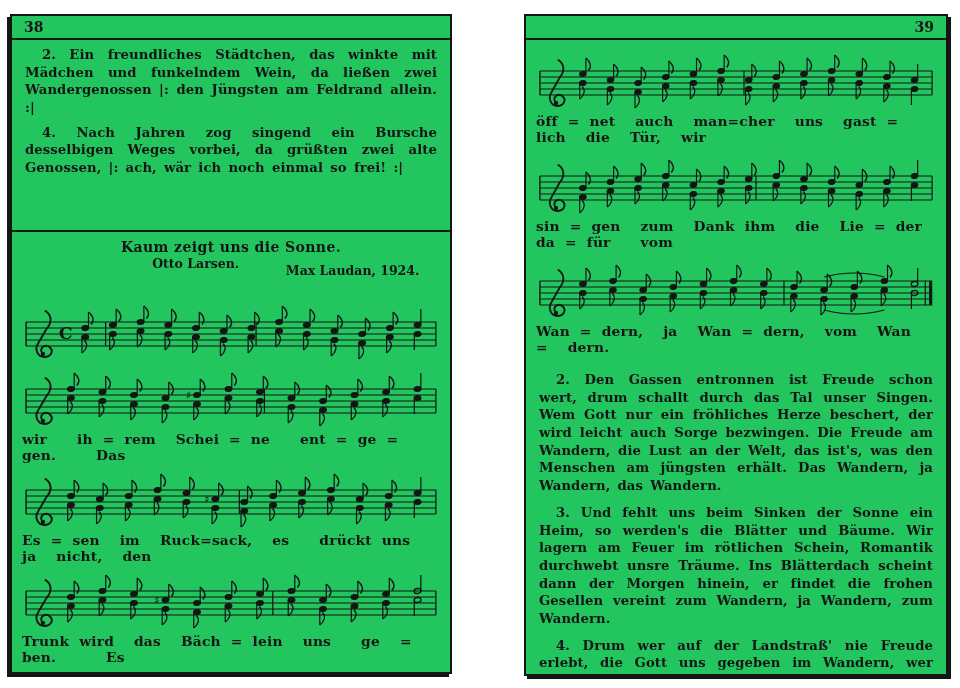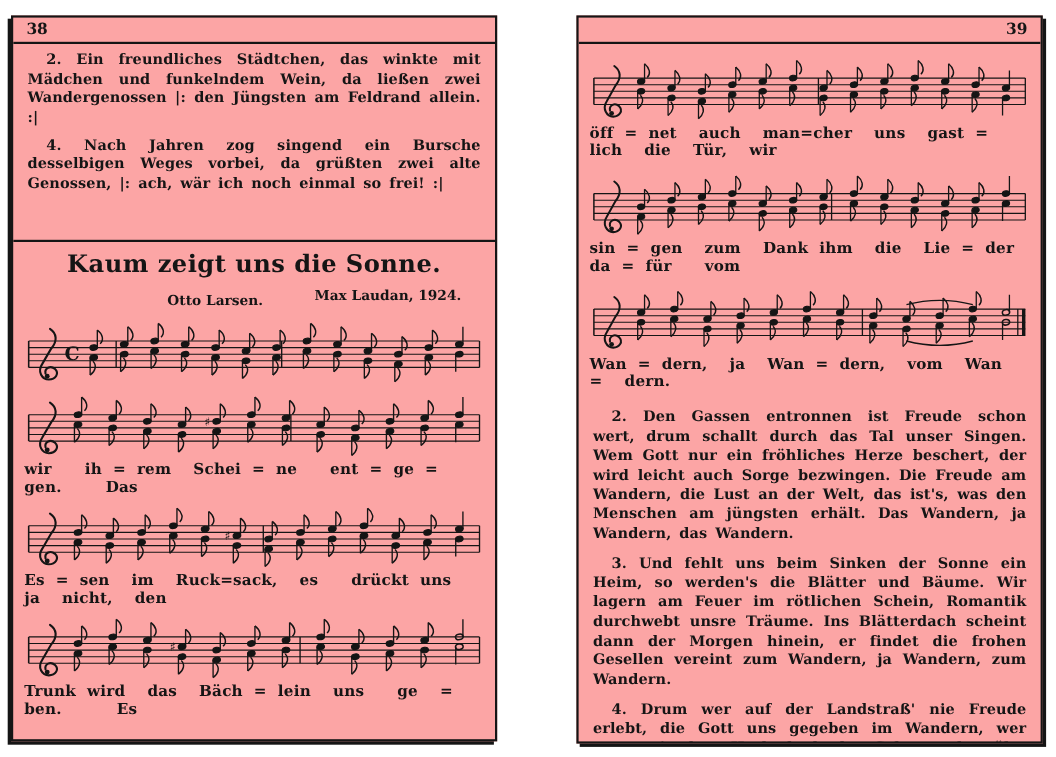--- a/index.html
+++ b/index.html
@@ -1,34 +1,34 @@
 <!DOCTYPE html>
 <html><head>
 <meta charset="utf-8">
 <style>
   html,body{margin:0;padding:0;background:#ffffff;width:960px;height:688px;overflow:hidden;}
   .spread{position:relative;width:960px;height:688px;background:#fff;color:#151515;
           font-family:"DejaVu Serif", serif;}
-  .page{position:absolute;top:14px;background:#fca5a5;border:2px solid #151515;box-sizing:border-box;overflow:hidden;}
+  .page{position:absolute;top:14px;background:#22c55e;border:2px solid #151515;box-sizing:border-box;overflow:hidden;}
   .page-left{left:10px;width:442px;height:660px;box-shadow:-3px 3px 0 #151515;}
   .page-right{left:524px;width:424px;height:662px;box-shadow:3px 3px 0 #151515;}
   .pagehead{height:22px;border-bottom:2px solid #151515;display:flex;align-items:center;}
   .pagehead .pagenum{font-weight:bold;font-size:14px;line-height:1;}
   .pagehead.num-left .pagenum{margin-left:12px;}
   .pagehead.num-right{justify-content:flex-end;}
   .pagehead.num-right .pagenum{margin-right:12px;}
-  .verses{padding:6px 13px 4px 13px;}
+  .verses{padding:6px 13px 16px 13px;}
   .verses p{margin:0 0 7px 0;font-size:13.2px;font-weight:700;line-height:1.34;
             text-align:justify;text-indent:17px;word-spacing:2.5px;letter-spacing:.1px;}
   .top-verses{height:168px;overflow:hidden;}
   .rule{border-bottom:2px solid #151515;}
   .titleblock{height:56px;position:relative;}
-  .titleblock h1{margin:7px 0 0 0;text-align:center;font-size:22px;font-weight:bold;letter-spacing:.4px;}
+  .titleblock h1{margin:7px 0 0 0;text-align:center;font-size:14px;font-weight:bold;letter-spacing:.4px;}
   .authors{position:relative;height:26px;font-size:12.5px;font-weight:bold;}
-  .author-l{position:absolute;left:32%;top:1px;margin-top:11px;}
+  .author-l{position:absolute;left:32%;top:1px;}
   .author-r{position:absolute;right:7%;top:8px;}
   .music{padding:0 10px;}
   .system{margin-top:9px;}
   .page-right .system{margin-top:13px;}
   .staff{display:block;width:100%;height:58px;}
   .lyrics{margin-top:2px;text-align:left;font-size:13.8px;font-weight:700;
           white-space:pre-wrap;word-spacing:5px;letter-spacing:.2px;}
   .bottom-verses{margin-top:10px;}
   .bottom-verses p{margin-bottom:9px;}
 </style>

